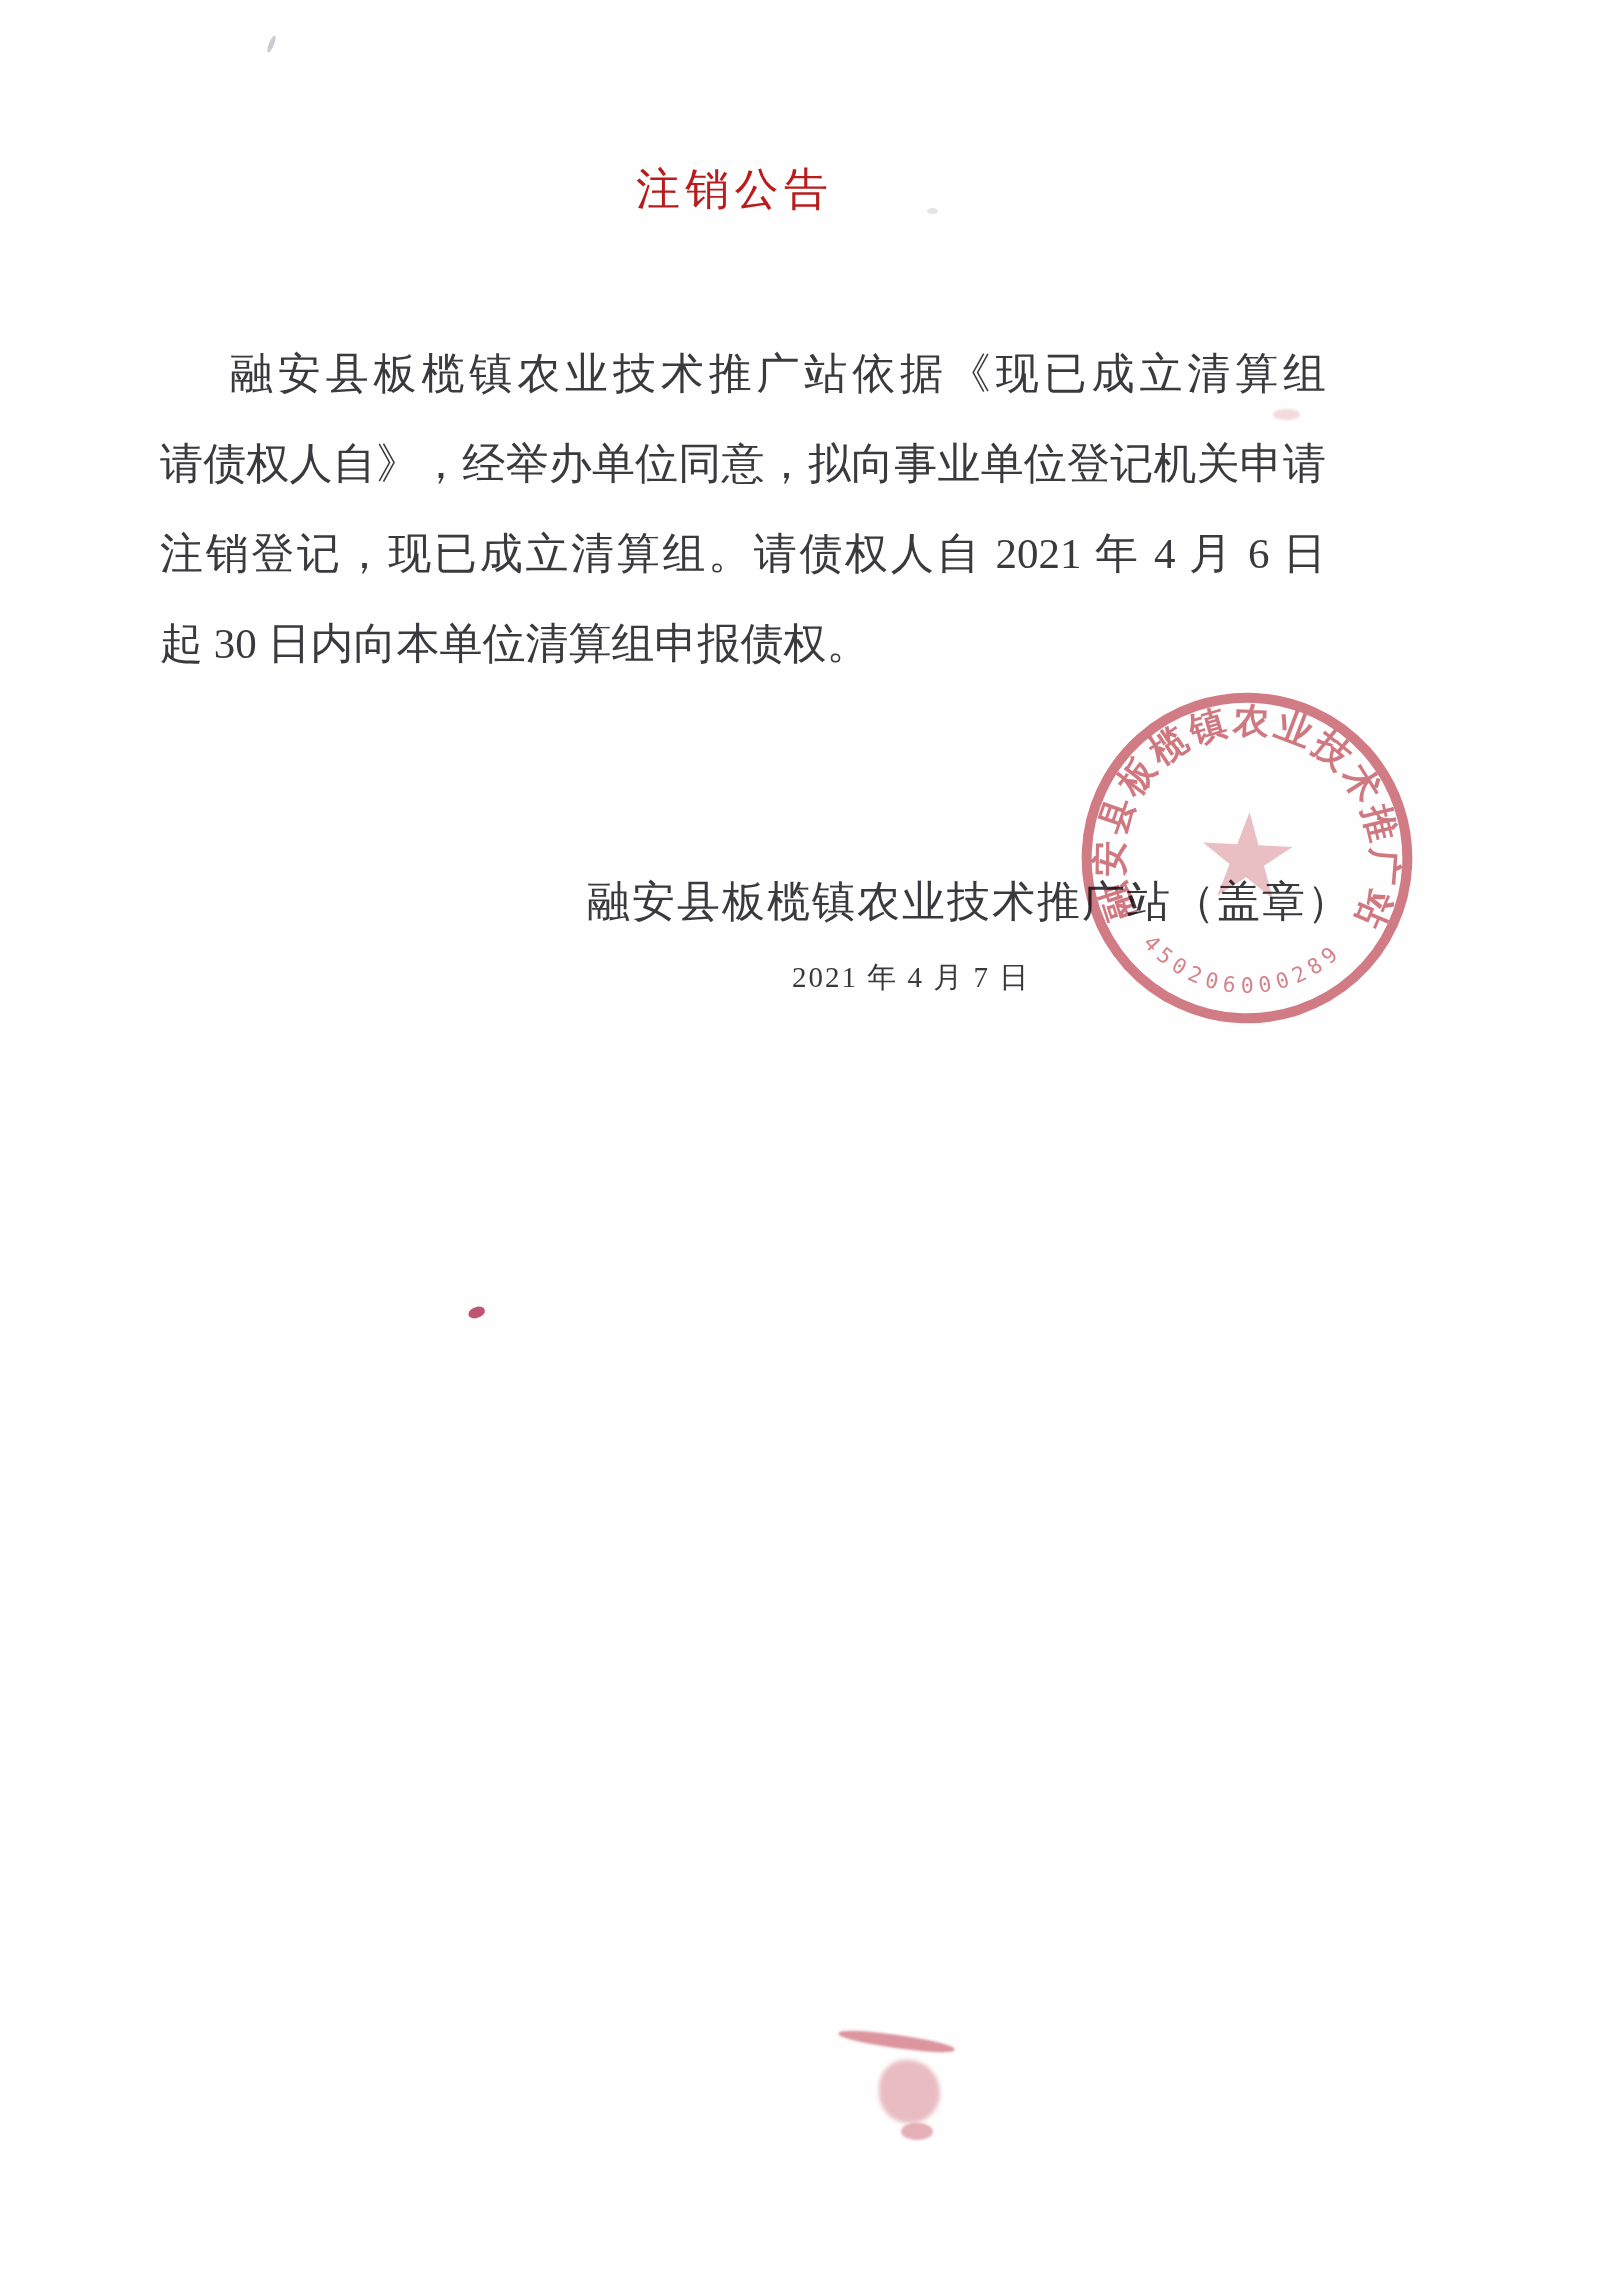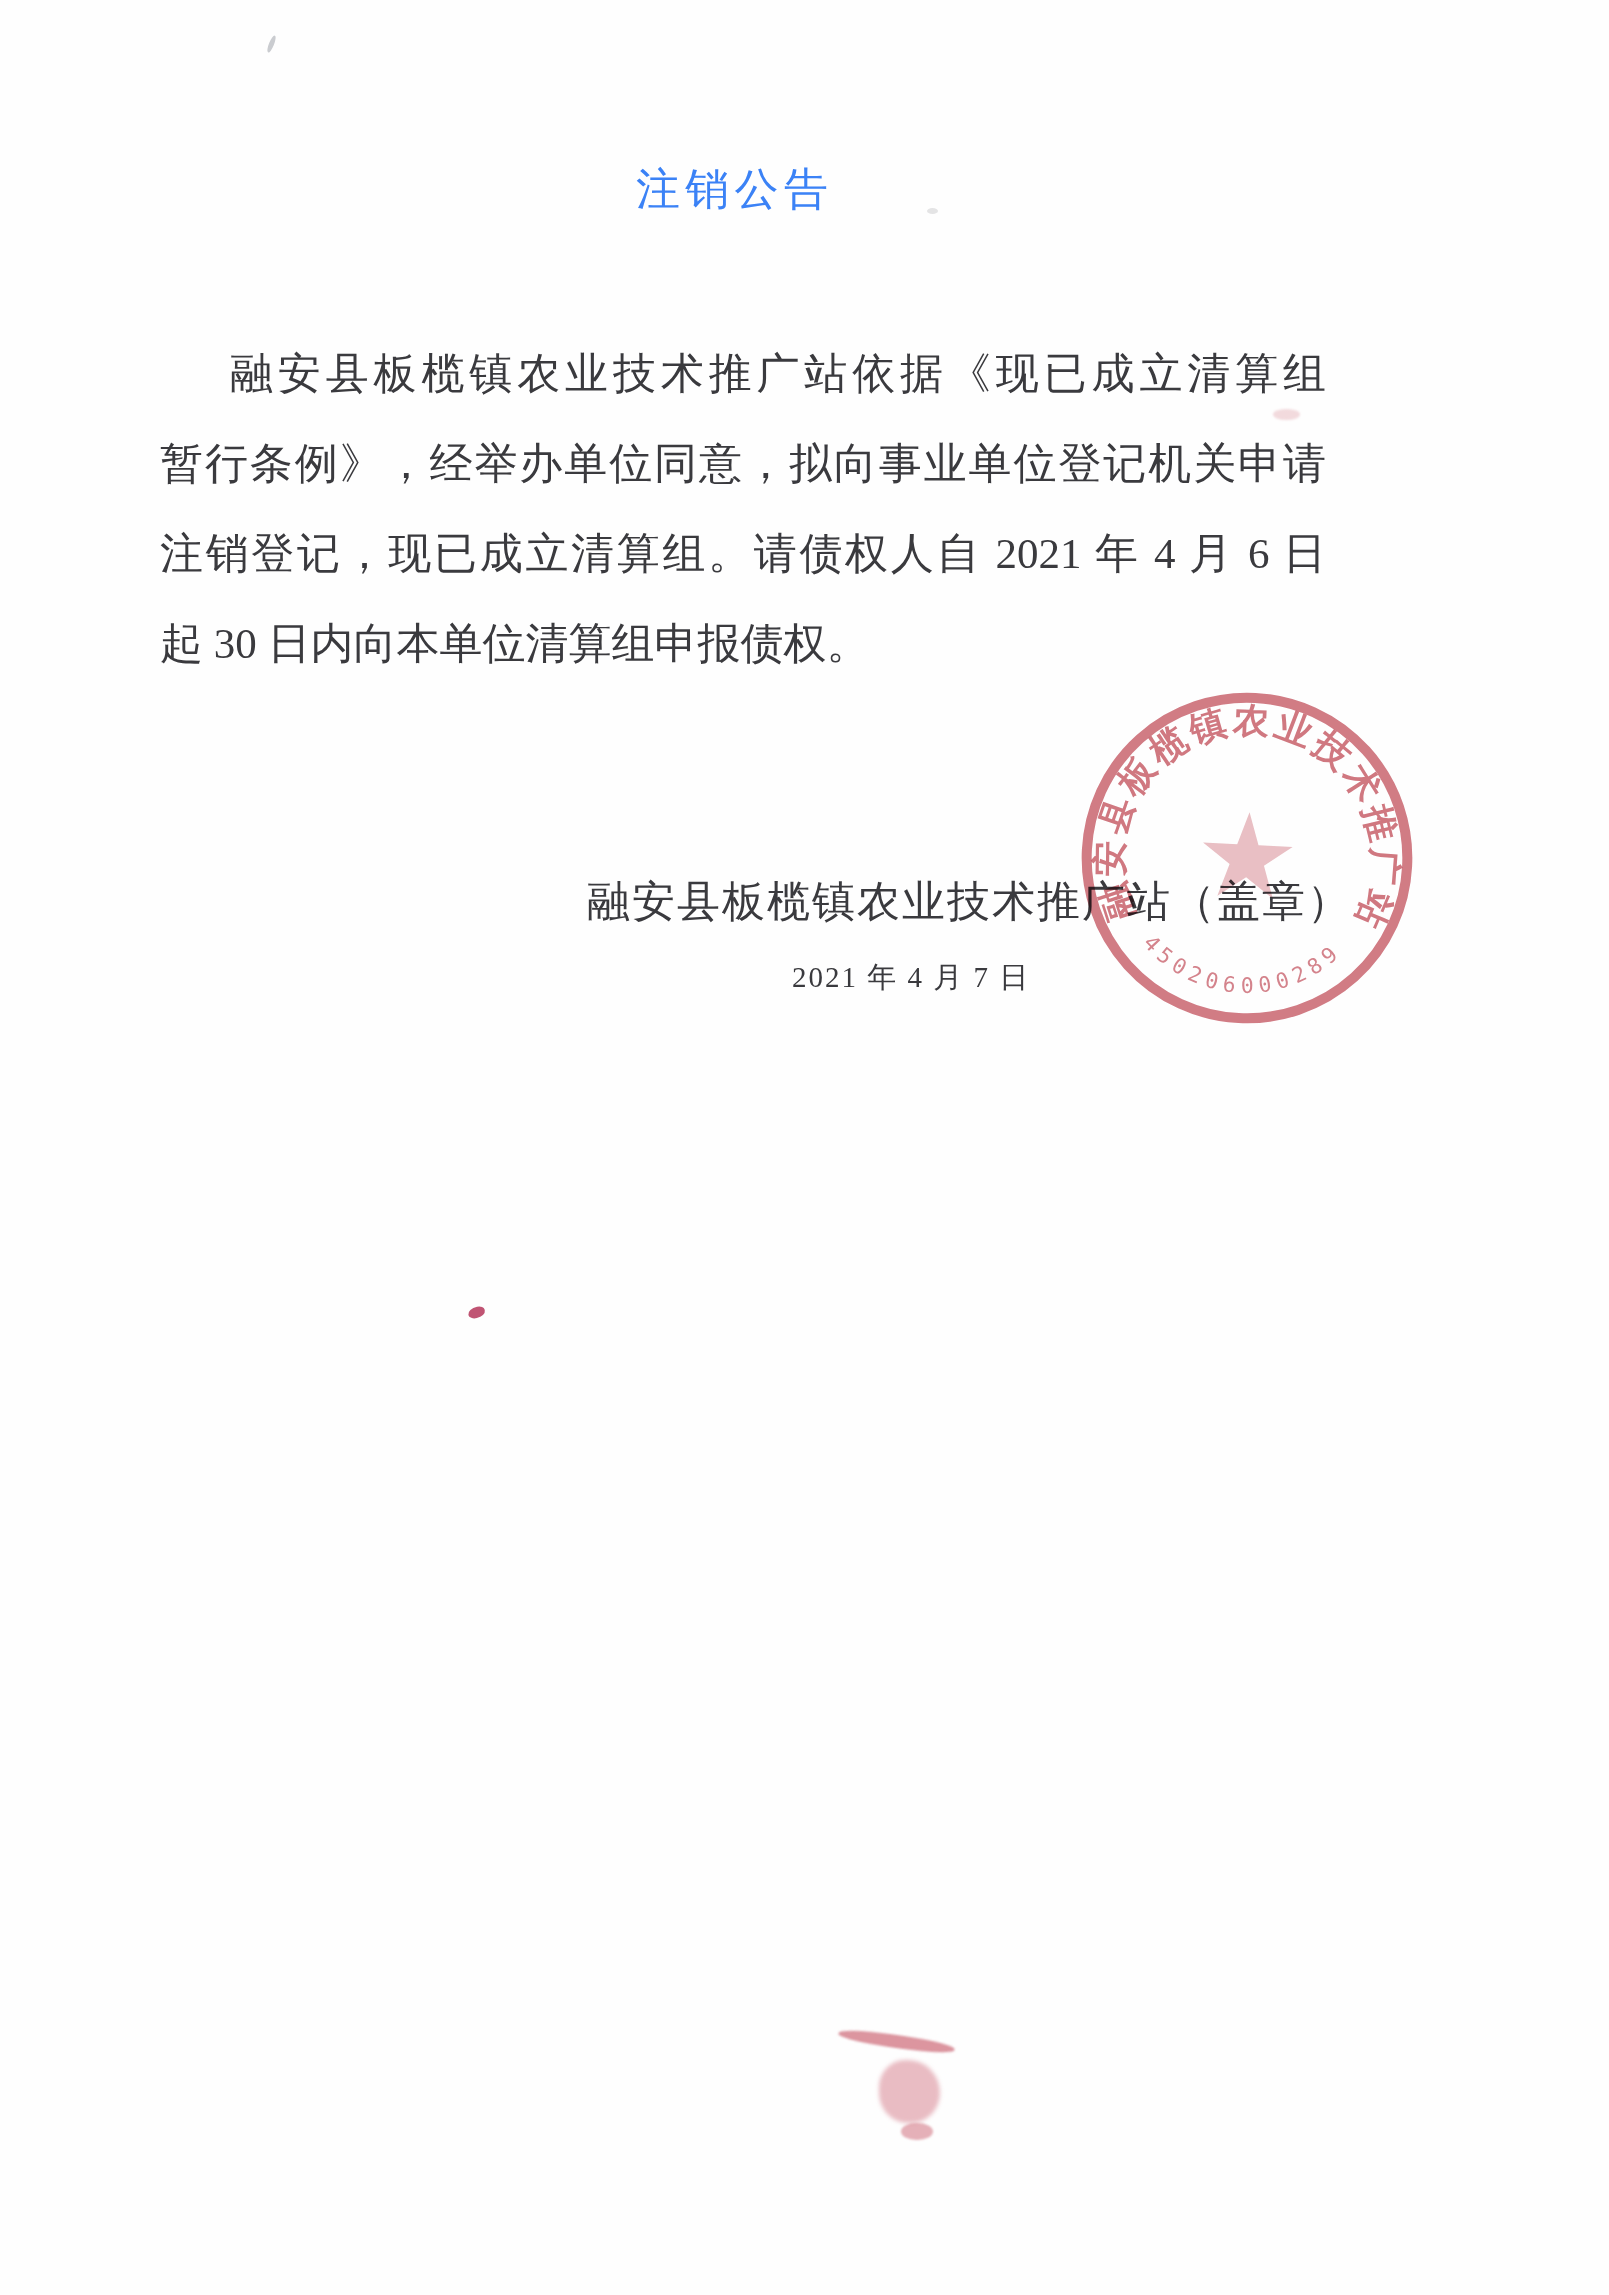--- a/index.html
+++ b/index.html
@@ -17,21 +17,21 @@
     color: #38383c;
   }
 
   
   .doc-title {
     position: absolute;
     left: 636px;
     top: 160px;
     font-size: 44px;
     letter-spacing: 5.3px;
-    color: #3b82f6;
+    color: #b91c1c;
     white-space: nowrap;
   }
 
   
   .doc-body {
     position: absolute;
     left: 160px;
     top: 329px;
     width: 1166px;
     font-size: 43px;
@@ -167,21 +167,21 @@
 </style>
 </head>
 <body>
 
 <div class="page">
 
   <div class="doc-title">注销公告</div>
 
   <div class="doc-body">
     <div class="body-line first">融安县板榄镇农业技术推广站依据《现已成立清算组</div>
-    <div class="body-line">暂行条例》，经举办单位同意，拟向事业单位登记机关申请</div>
+    <div class="body-line">请债权人自》，经举办单位同意，拟向事业单位登记机关申请</div>
     <div class="body-line">注销登记，现已成立清算组。请债权人自 2021 年 4 月 6 日</div>
     <div class="body-line last">起 30 日内向本单位清算组申报债权。</div>
   </div>
 
   <div class="signature-line">融安县板榄镇农业技术推广站（盖章）</div>
 
   <div class="date-line">2021 年 4 月 7 日</div>
 
   <div class="seal-wrap">
     <svg viewBox="0 0 500 500" xmlns="http://www.w3.org/2000/svg">

